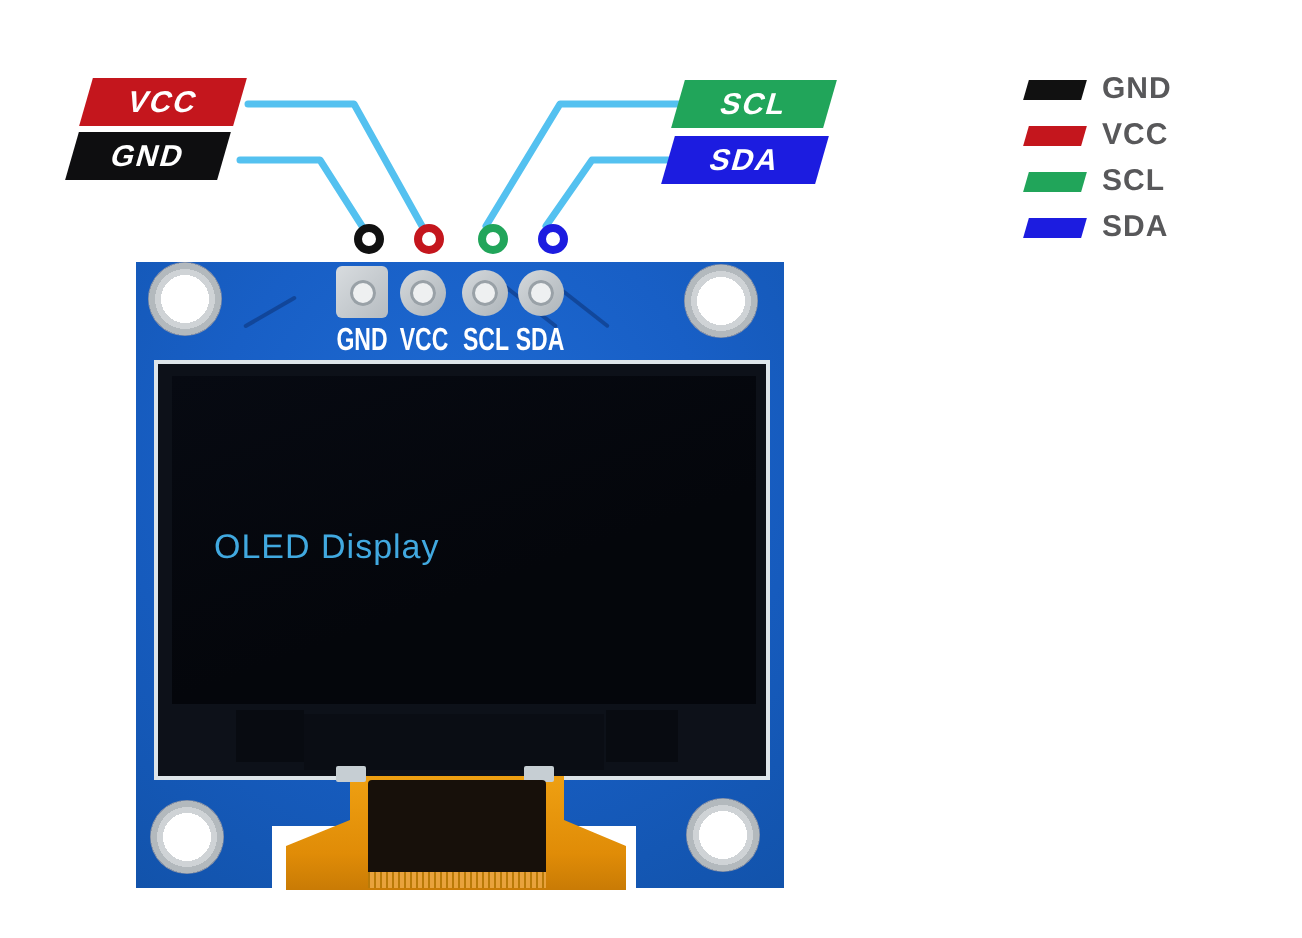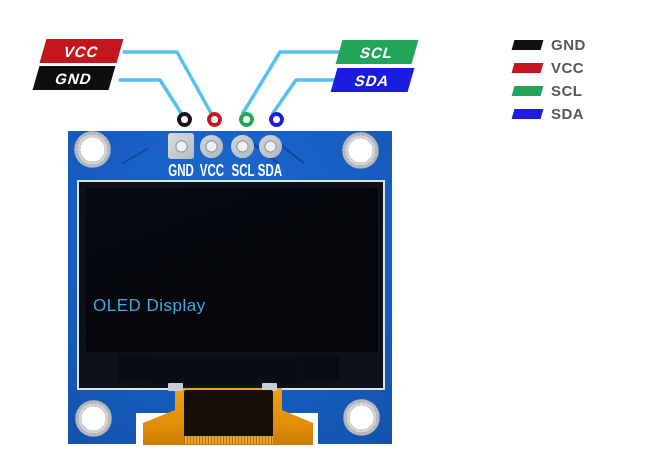--- a/index.html
+++ b/index.html
@@ -64,21 +64,21 @@
   }
   .display-active{
     position:absolute;left:86px;top:188px;width:292px;height:164px;
     background:linear-gradient(160deg,#070a12 0%, #04060b 60%);
   }
   .glass-block{position:absolute;background:#080b11;}
   .gb-l{left:118px;top:355px;width:34px;height:26px;}
   .gb-c{left:152px;top:357px;width:150px;height:28px;background:#0a0d14;}
   .gb-r{left:303px;top:355px;width:36px;height:26px;}
   .display-text{
-    position:absolute;left:93px;top:264px;color:#41a9e0;font-size:17px;letter-spacing:0.5px;margin-top:32px;
+    position:absolute;left:107px;top:264px;color:#41a9e0;font-size:17px;letter-spacing:0.5px;
   }
   
   .ribbon{
     position:absolute;left:142px;top:384px;width:172px;height:61px;
     background:linear-gradient(180deg,#f0a213 0%, #e08c07 70%, #c97b05 100%);
     clip-path:polygon(33px 4px,140px 4px,140px 26px,171px 39px,171px 61px,1px 61px,1px 39px,33px 26px);
   }
   .clip-tab{position:absolute;top:383px;width:15px;height:8px;background:#c6ced3;border-radius:1px;}
   .clip-tab.left{left:168px;} .clip-tab.right{left:262px;}
   .flex-cable{position:absolute;left:184px;top:390px;width:89px;height:48px;background:#17100a;border-radius:2px;}

